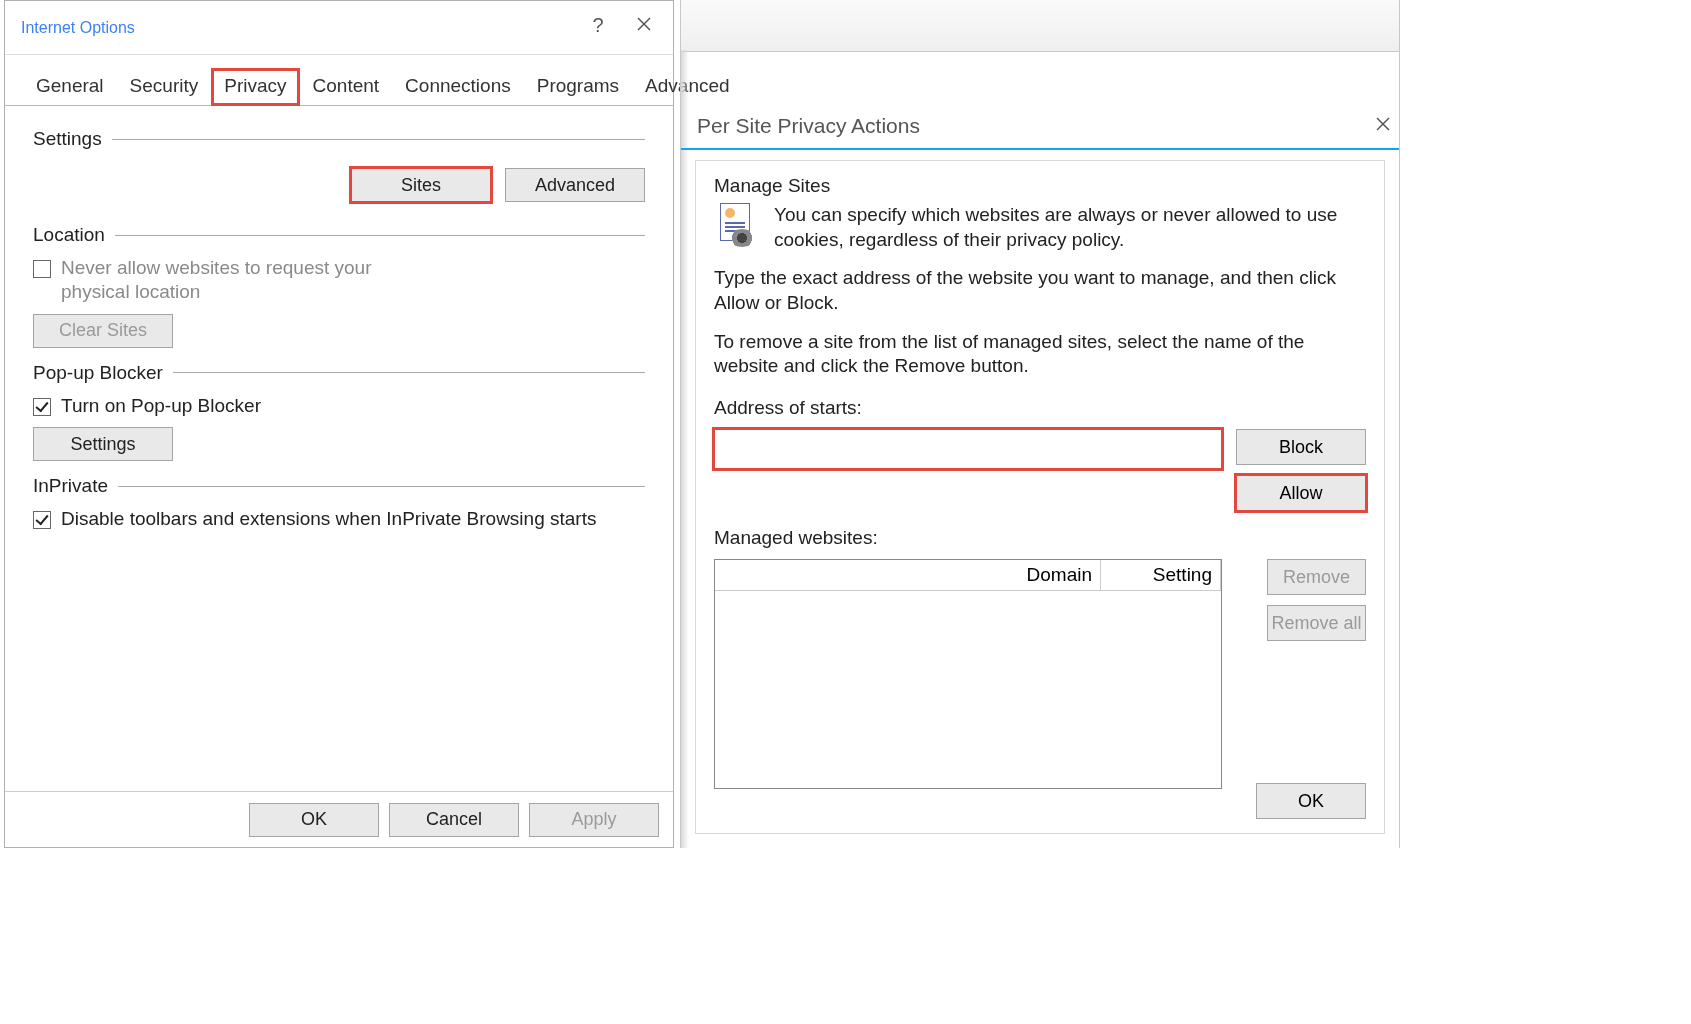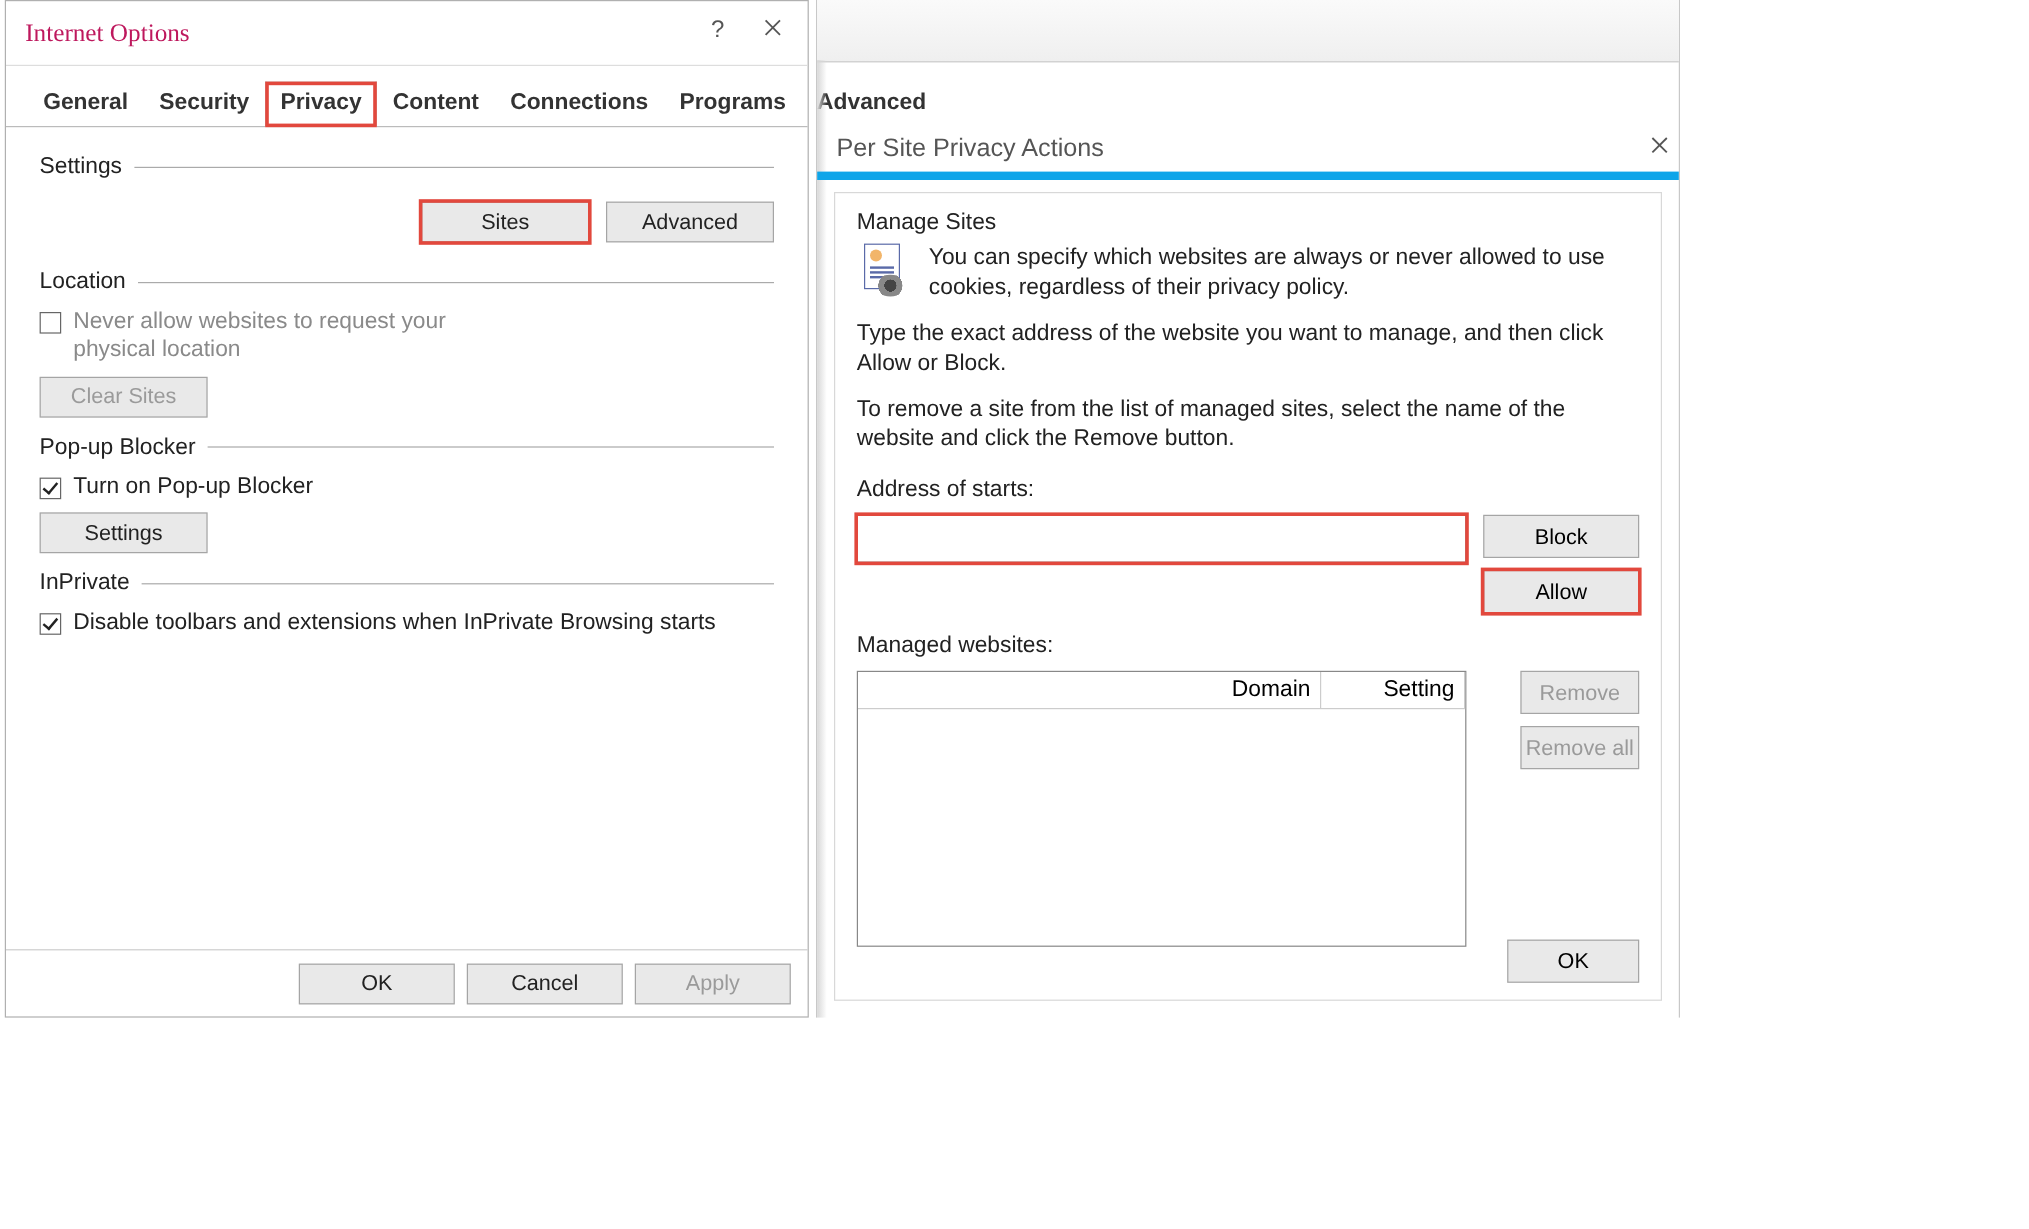--- a/index.html
+++ b/index.html
@@ -7,28 +7,27 @@
 
   
   .io-dialog {
     position: absolute; left: 4px; top: 0; width: 670px; height: 848px;
     border: 1px solid #b0b0b0; background: #fff;
   }
   .io-titlebar {
     height: 54px; display: flex; align-items: center; padding: 0 6px 0 16px;
     border-bottom: 1px solid #ddd;
   }
-  .io-title { font-size: 21px; color: #be185d; flex: 1; font-family: Liberation Serif, serif; }
+  .io-title { font-size: 16px; color: #3b82f6; flex: 1; }
   .io-titlebar .hbtn { width: 46px; height: 28px; text-align: center; font-size: 20px; color: #555; cursor: default; }
   .io-close { font-size: 20px; color: #555; }
 
   .io-tabs {
     display: flex; align-items: flex-end; padding: 12px 18px 0 18px; gap: 0;
     border-bottom: 1px solid #bbb;
-    font-weight: bold;
   }
   .io-tab {
     padding: 6px 12px 8px 12px; font-size: 19px; color: #333; border: 1px solid transparent;
     position: relative; top: 1px;
   }
   .io-tab.active {
     border: 1px solid #bbb; border-bottom: 1px solid #fff; background: #fff;
   }
   .io-tab.highlight { outline: 3px solid #e2483d; outline-offset: -3px; }
 
@@ -63,21 +62,21 @@
 
   
   .ps-shell {
     position: absolute; left: 680px; top: 0; width: 720px; height: 848px;
     border-left: 1px solid #c8c8c8; border-right: 1px solid #c8c8c8;
   }
   .ps-topstrip { height: 52px; background: linear-gradient(#fafafa,#efefef); border-bottom: 1px solid #c8c8c8; }
   .ps-title-shadow { position:absolute; top:50px; bottom:0; left:0; width:8px; background:linear-gradient(to right,#d8d8d8,transparent);}
   .ps-titlebar {
     position:absolute; left:0; right:0; top:104px; height:46px; display:flex; align-items:center;
-    padding:0 8px 0 16px; border-bottom:7px solid #0ea5e9;
+    padding:0 8px 0 16px; border-bottom:2px solid #0ea5e9;
   }
   .ps-title { flex:1; font-size:21px; color:#555; }
 
   .ps-body { position:absolute; left:14px; right:14px; top:160px; bottom:14px; border:1px solid #d8d8d8; padding:14px 18px; }
 
   .ps-group-label { font-size:19px; color:#222; margin-bottom:6px; }
 
   .ps-intro { display:flex; gap:16px; align-items:flex-start; }
   .ps-icon {
     width:44px; height:44px; flex:none; position:relative;

